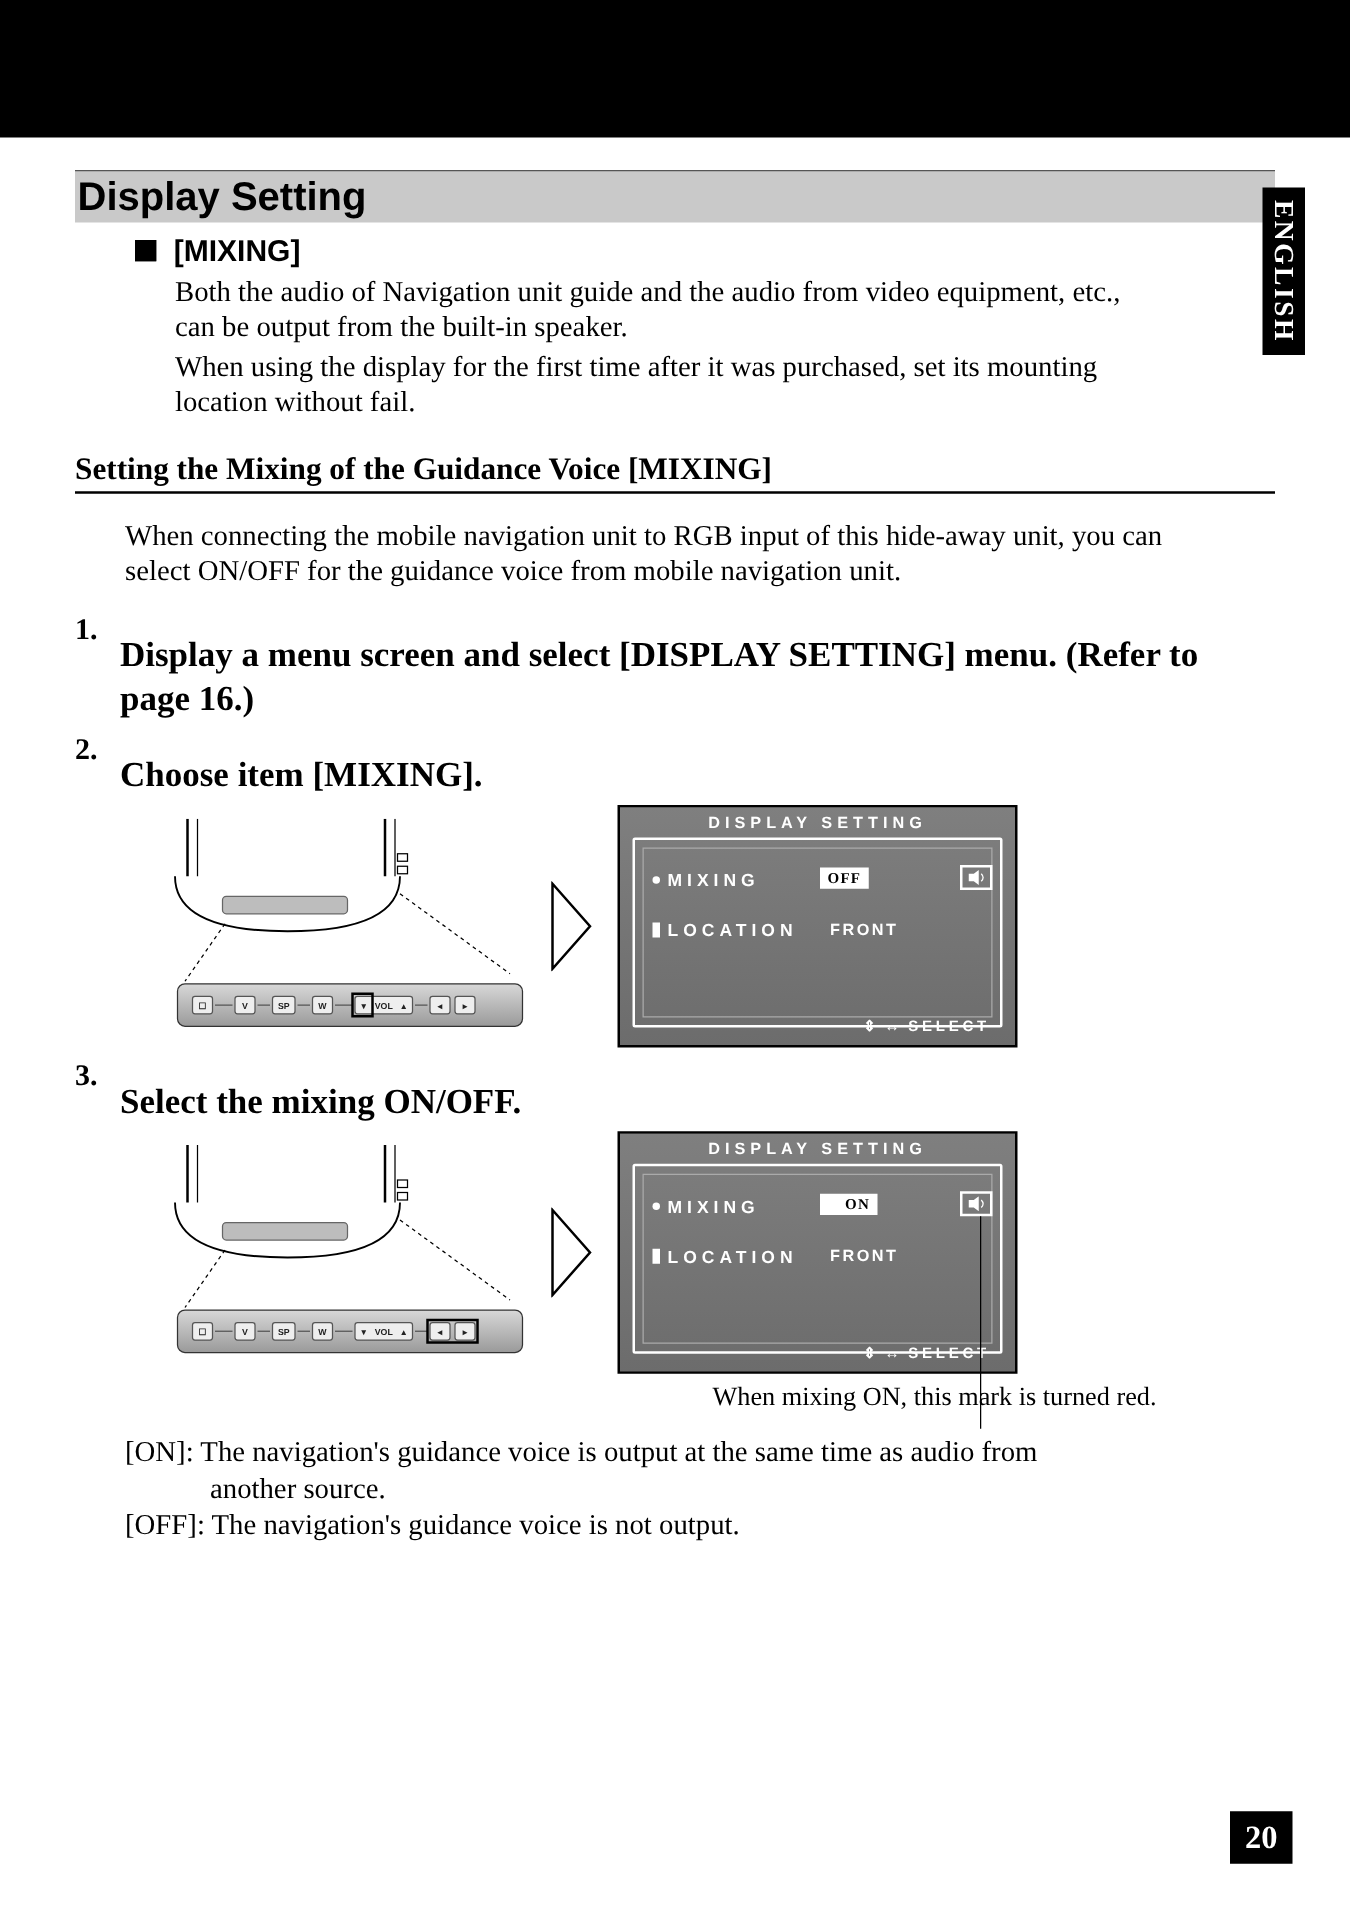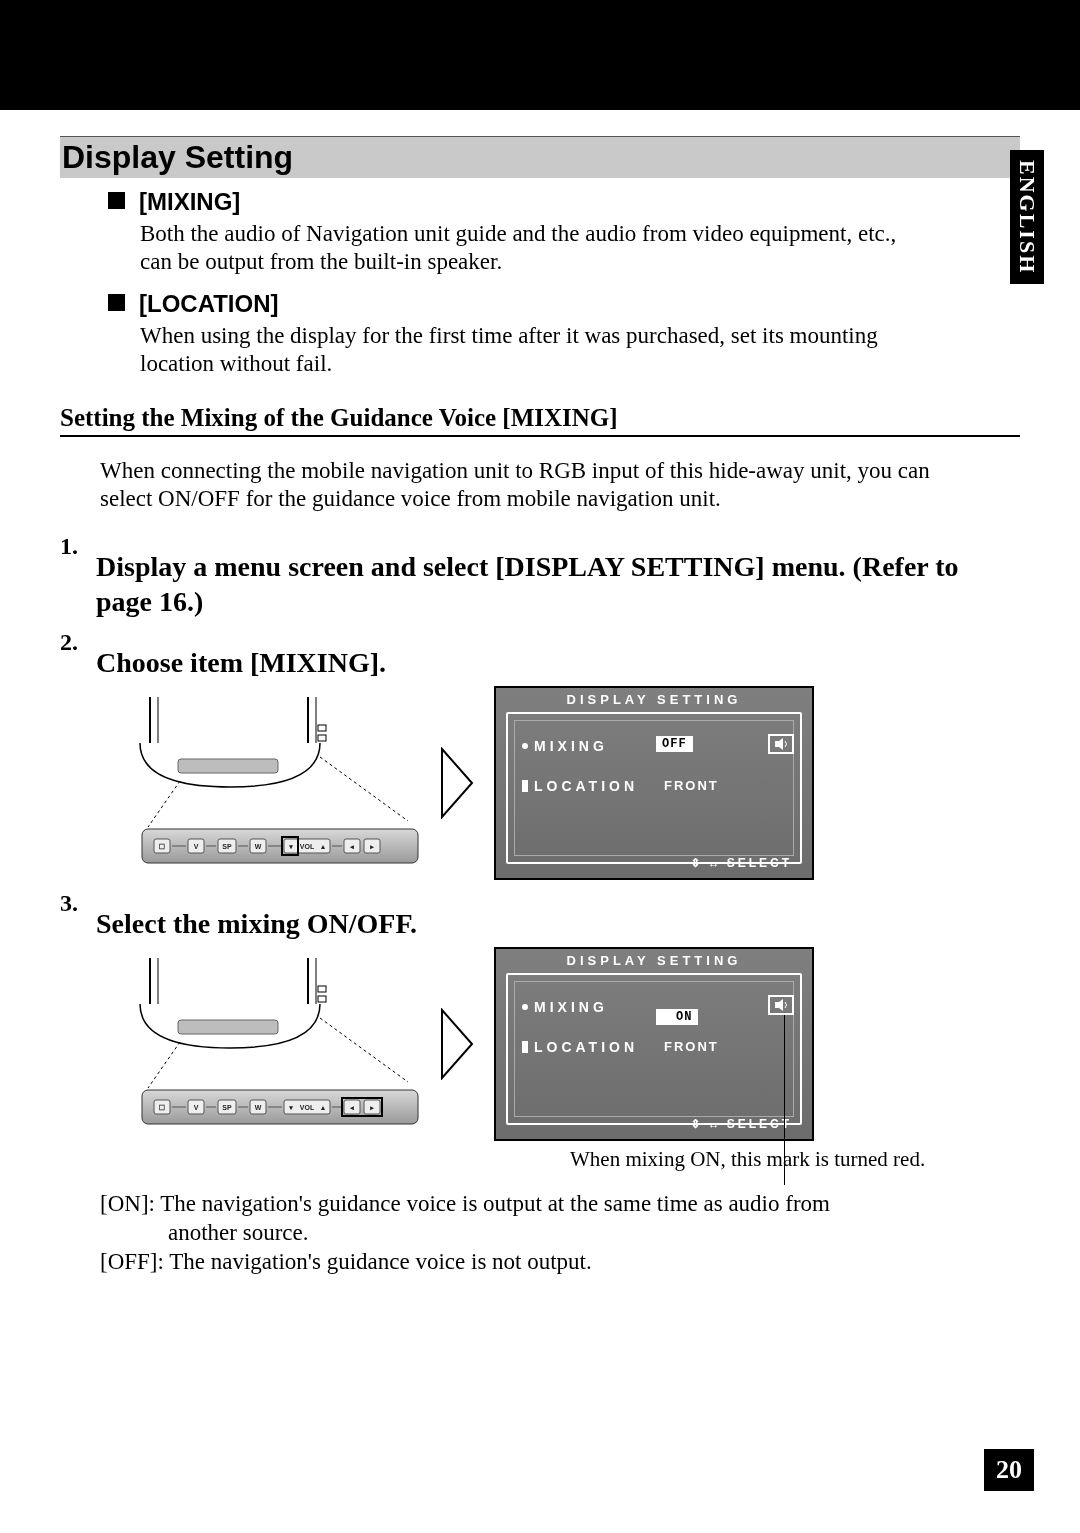--- a/index.html
+++ b/index.html
@@ -155,21 +155,21 @@
     font-family:Arial,sans-serif;
     font-size:13px;
     font-weight:bold;
     letter-spacing:2px;
   }
   .panel-tag {
     position:absolute;
     left:160px;
     background:#fff;
     color:#000;
-    font-family:Liberation Mono, monospace;
+    font-family:Liberation Serif, serif;
     font-size:12px;
     font-weight:bold;
     padding:1px 6px;
     letter-spacing:1px;
   }
   .panel-foot {
     position:absolute;
     bottom:8px; right:20px;
     color:#fff;
     font-family:Arial,sans-serif;
@@ -242,24 +242,20 @@
   <div class="section-title-bar">
     <div class="section-title">Display Setting</div>
   </div>
 
   <div class="sub-row">
     <div class="square-bullet"></div>
     <div class="sub-title">[MIXING]</div>
   </div>
   <div class="body-text">Both the audio of Navigation unit guide and the audio from video equipment, etc., can be output from the built-in speaker.</div>
 
-  <div class="sub-row" style="margin-top:14px;">
-    <div class="square-bullet"></div>
-    <div class="sub-title">[LOCATION]</div>
-  </div>
   <div class="body-text">When using the display for the first time after it was purchased, set its mounting location without fail.</div>
 
   <div class="sub2-title">Setting the Mixing of the Guidance Voice [MIXING]</div>
   <div class="body-text2">When connecting the mobile navigation unit to RGB input of this hide-away unit, you can select ON/OFF for the guidance voice from mobile navigation unit.</div>
 
   <ol class="steps">
     <li>
       <div class="step-num">1.</div>
       <div class="step-text">Display a menu screen and select [DISPLAY SETTING] menu. (Refer to page 16.)</div>
     </li>
@@ -416,21 +412,21 @@
     </div>
     <div class="fig-panel" style="position:relative;">
       <div class="panel-title">DISPLAY SETTING</div>
       <div class="panel-inner">
           <div class="panel-inner2"></div>
         </div>
       <div class="panel-row" style="top:50px;">
           <span class="dot"></span>
           <span>MIXING</span>
         </div>
-      <div class="panel-tag" style="top:60px;padding-left:20px;">ON</div>
+      <div class="panel-tag" style="top:48px;padding-left:20px;">ON</div>
       <div class="speaker-box" style="top:46px;">
         <svg width="14" height="12">
             <polygon points="1,3 5,3 9,0 9,12 5,9 1,9" fill="#fff"></polygon>
             <path d="M11 3 Q14 6 11 9" fill="none" stroke="#fff" stroke-width="1"></path>
           </svg>
       </div>
       <div class="panel-row" style="top:90px;">
           <span class="bar"></span>
           <span>LOCATION</span>
         </div>

